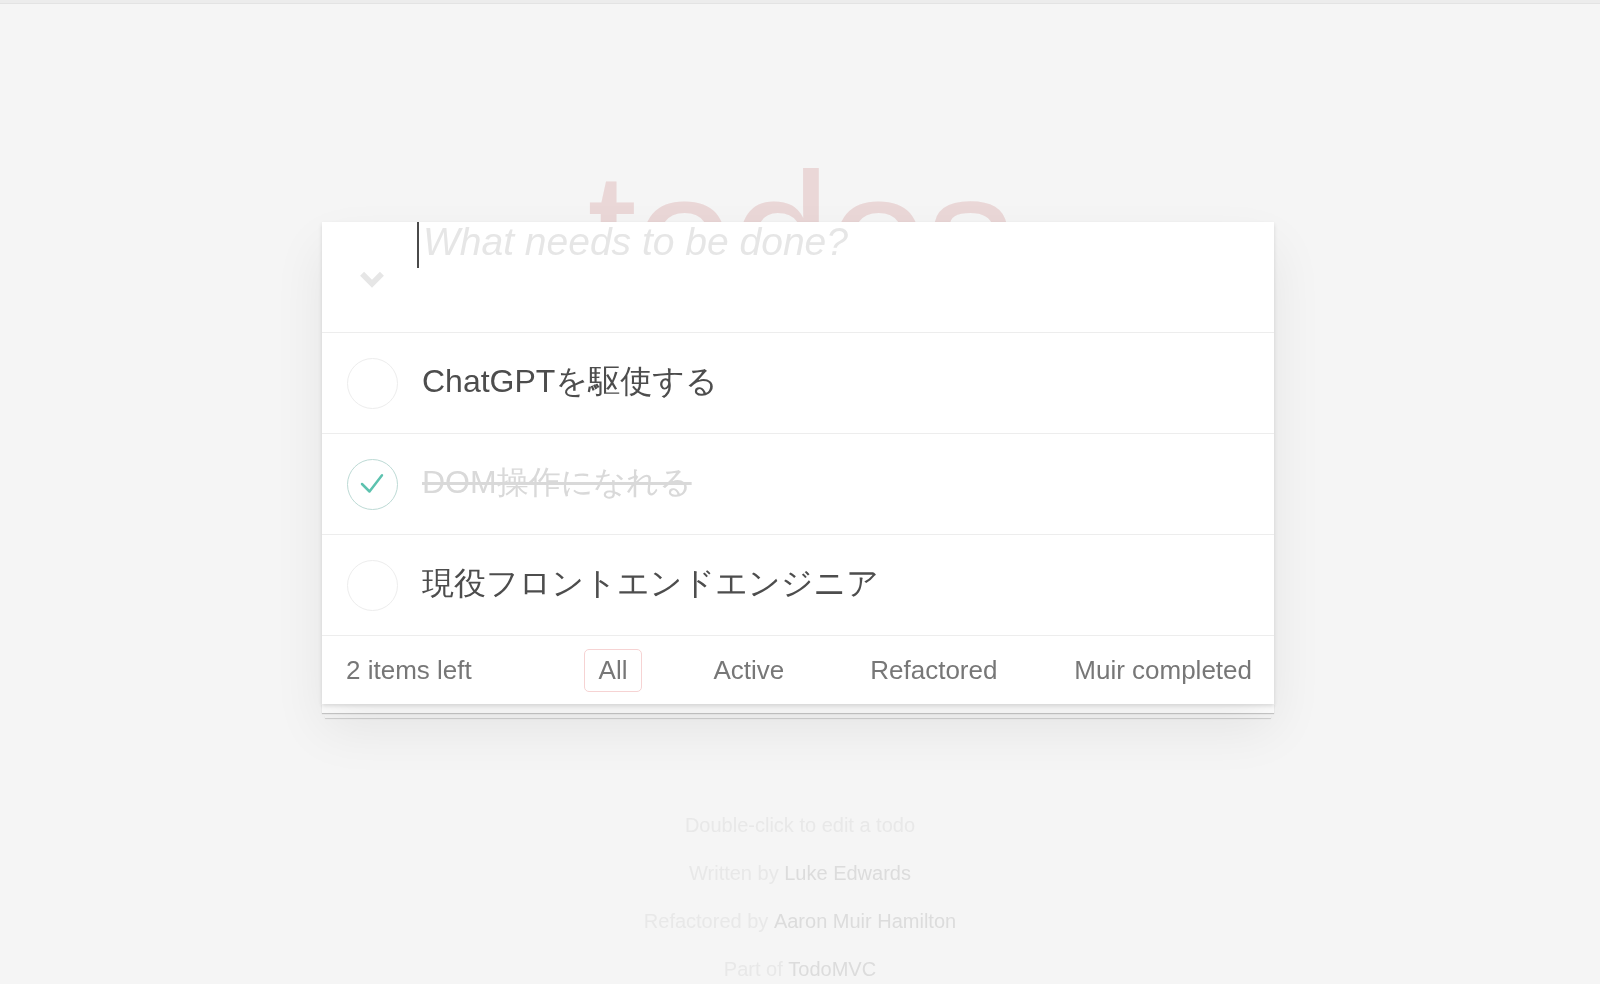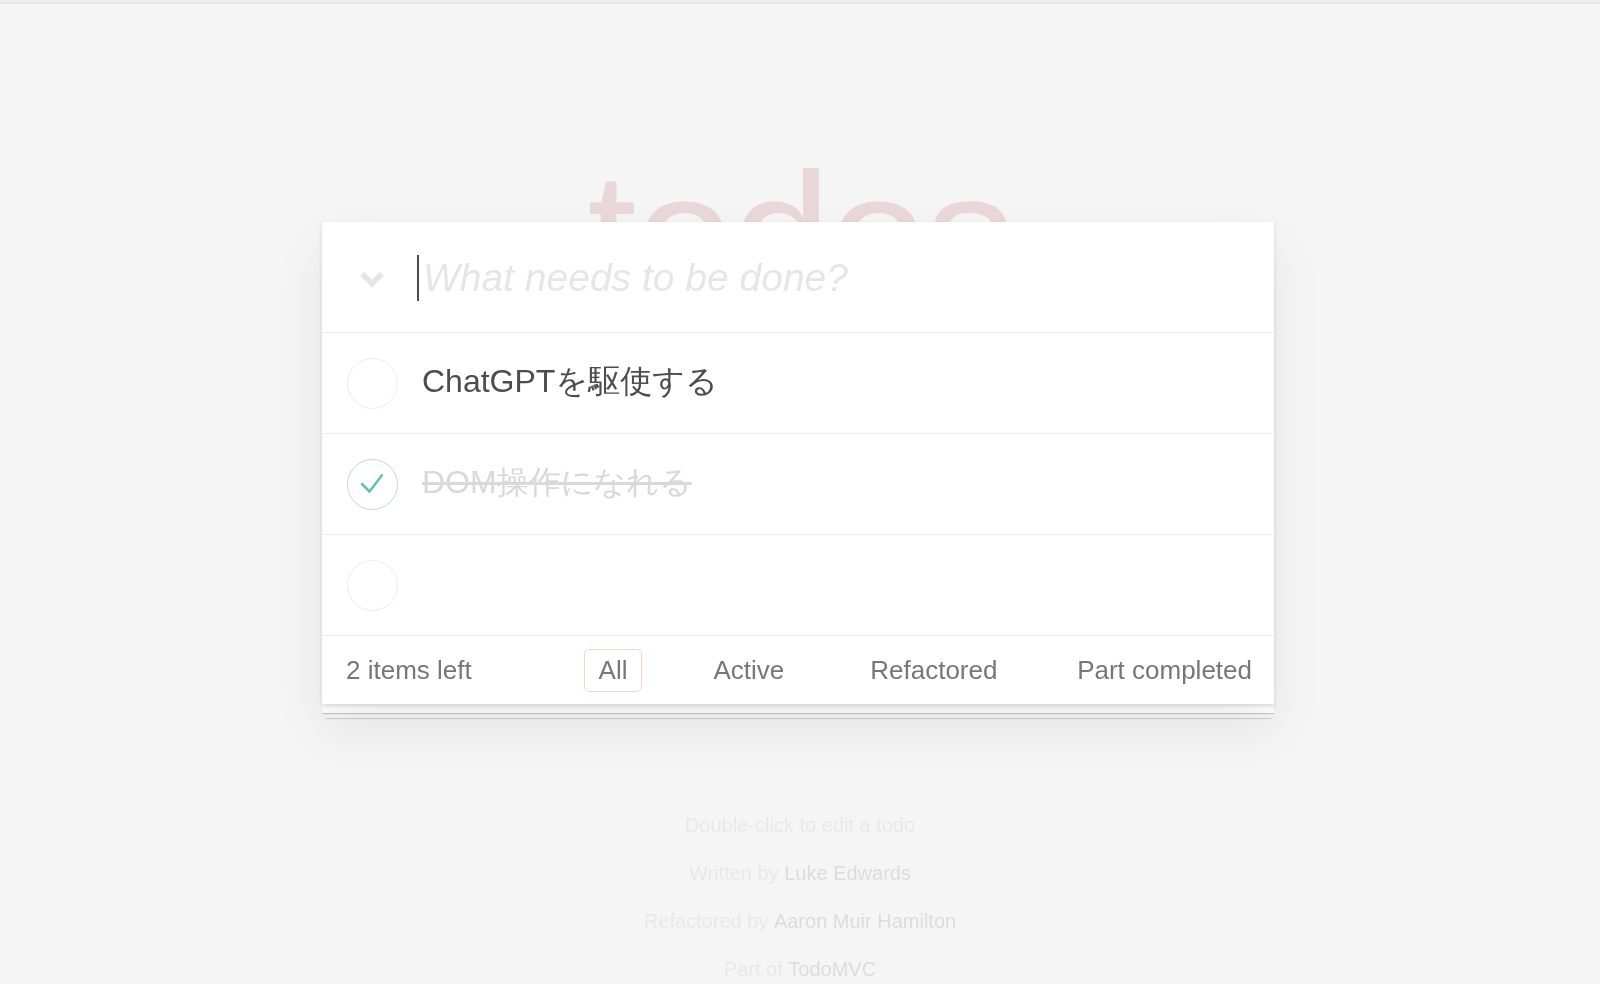--- a/index.html
+++ b/index.html
@@ -96,21 +96,21 @@
     height: 34px;
     color: #e6e6e6;
   }
   .new-todo-wrap {
     position: absolute;
     left: 95px;
     top: 0;
     right: 0;
     height: 111px;
     display: flex;
-    align-items: center;
+    align-items: flex-start;
   }
   .caret {
     width: 2px;
     height: 46px;
     background: #4a4a4a;
     flex: 0 0 auto;
     margin-right: 4px;
   }
   .new-todo-placeholder {
     font-size: 39px;
@@ -283,40 +283,41 @@
             </svg>
           </span>
         </div>
         <span class="todo-label">DOM操作になれる</span>
       </li>
 
       <li class="todo-item">
         <div class="toggle-box">
           <span class="circle"></span>
         </div>
+        <span class="todo-label">現役フロントエンドエンジニア</span>
       </li>
 
     </ul>
 
     <footer class="footer-bar">
       <span class="todo-count">2 items left</span>
 
       <ul class="filters">
         <li>
           <a class="filter-link selected">All</a>
         </li>
         <li>
           <a class="filter-link">Active</a>
         </li>
         <li>
           <a class="filter-link">Refactored</a>
         </li>
       </ul>
 
-      <button class="clear-completed">Part completed</button>
+      <button class="clear-completed">Muir completed</button>
     </footer>
 
   </section>
 
   <footer class="info">
     <p>Double-click to edit a todo</p>
     <p>
       <span>Written by </span><a>Luke Edwards</a>
     </p>
     <p>

